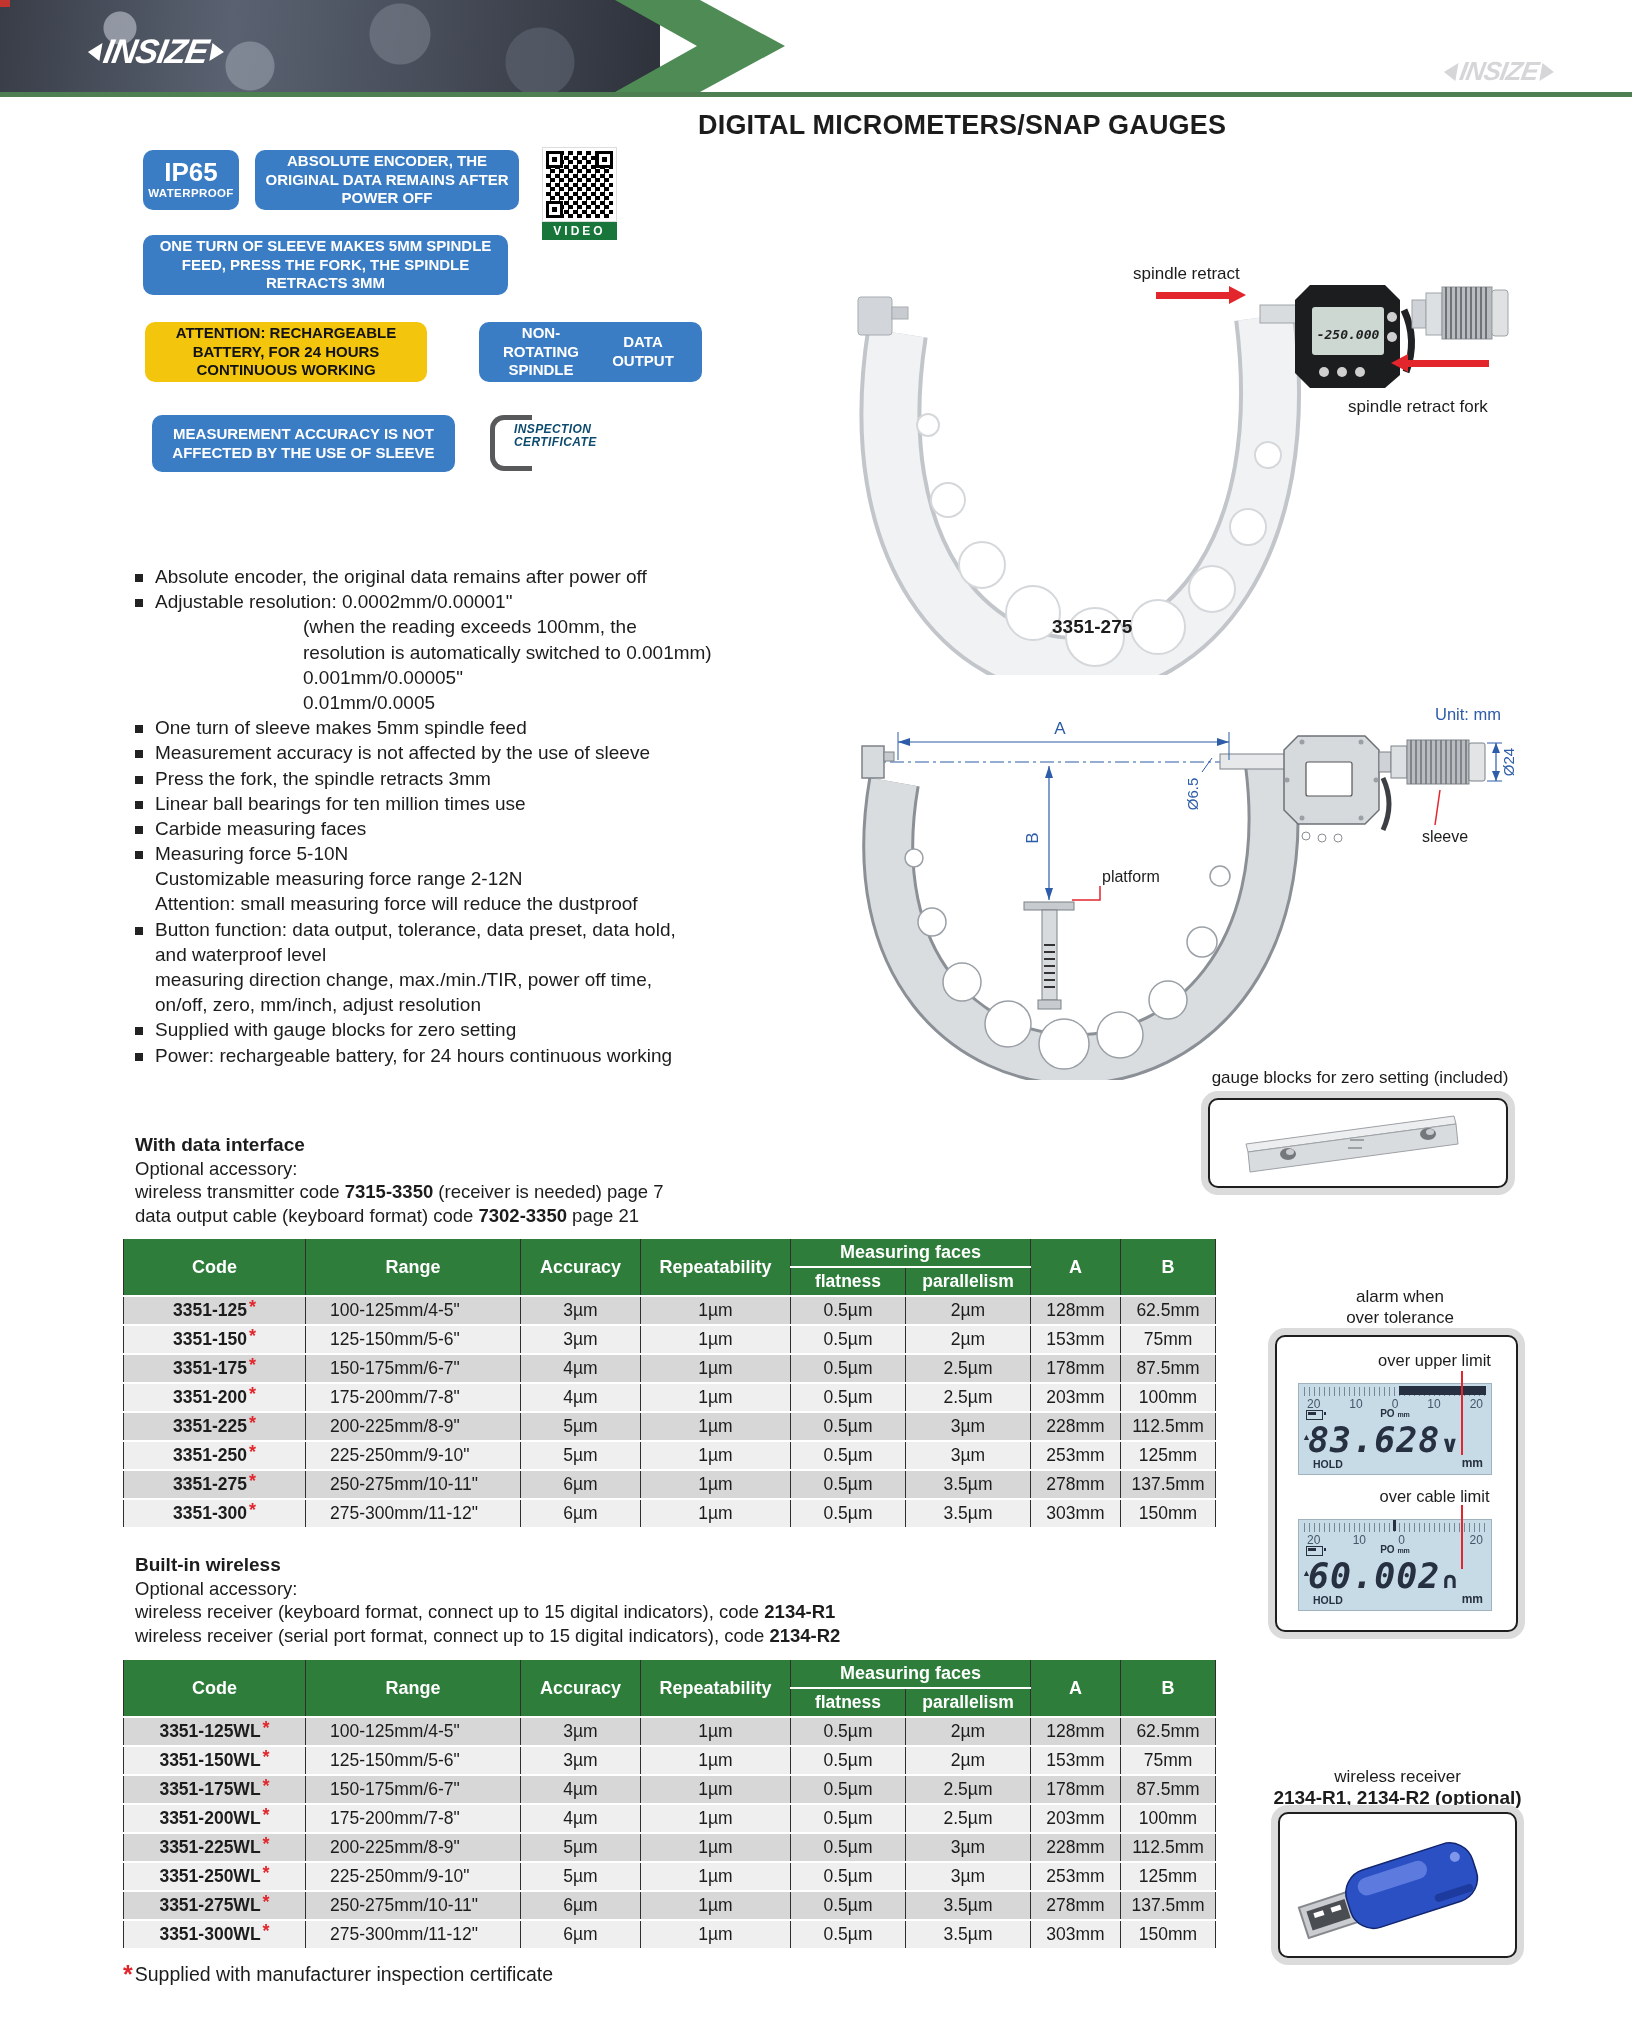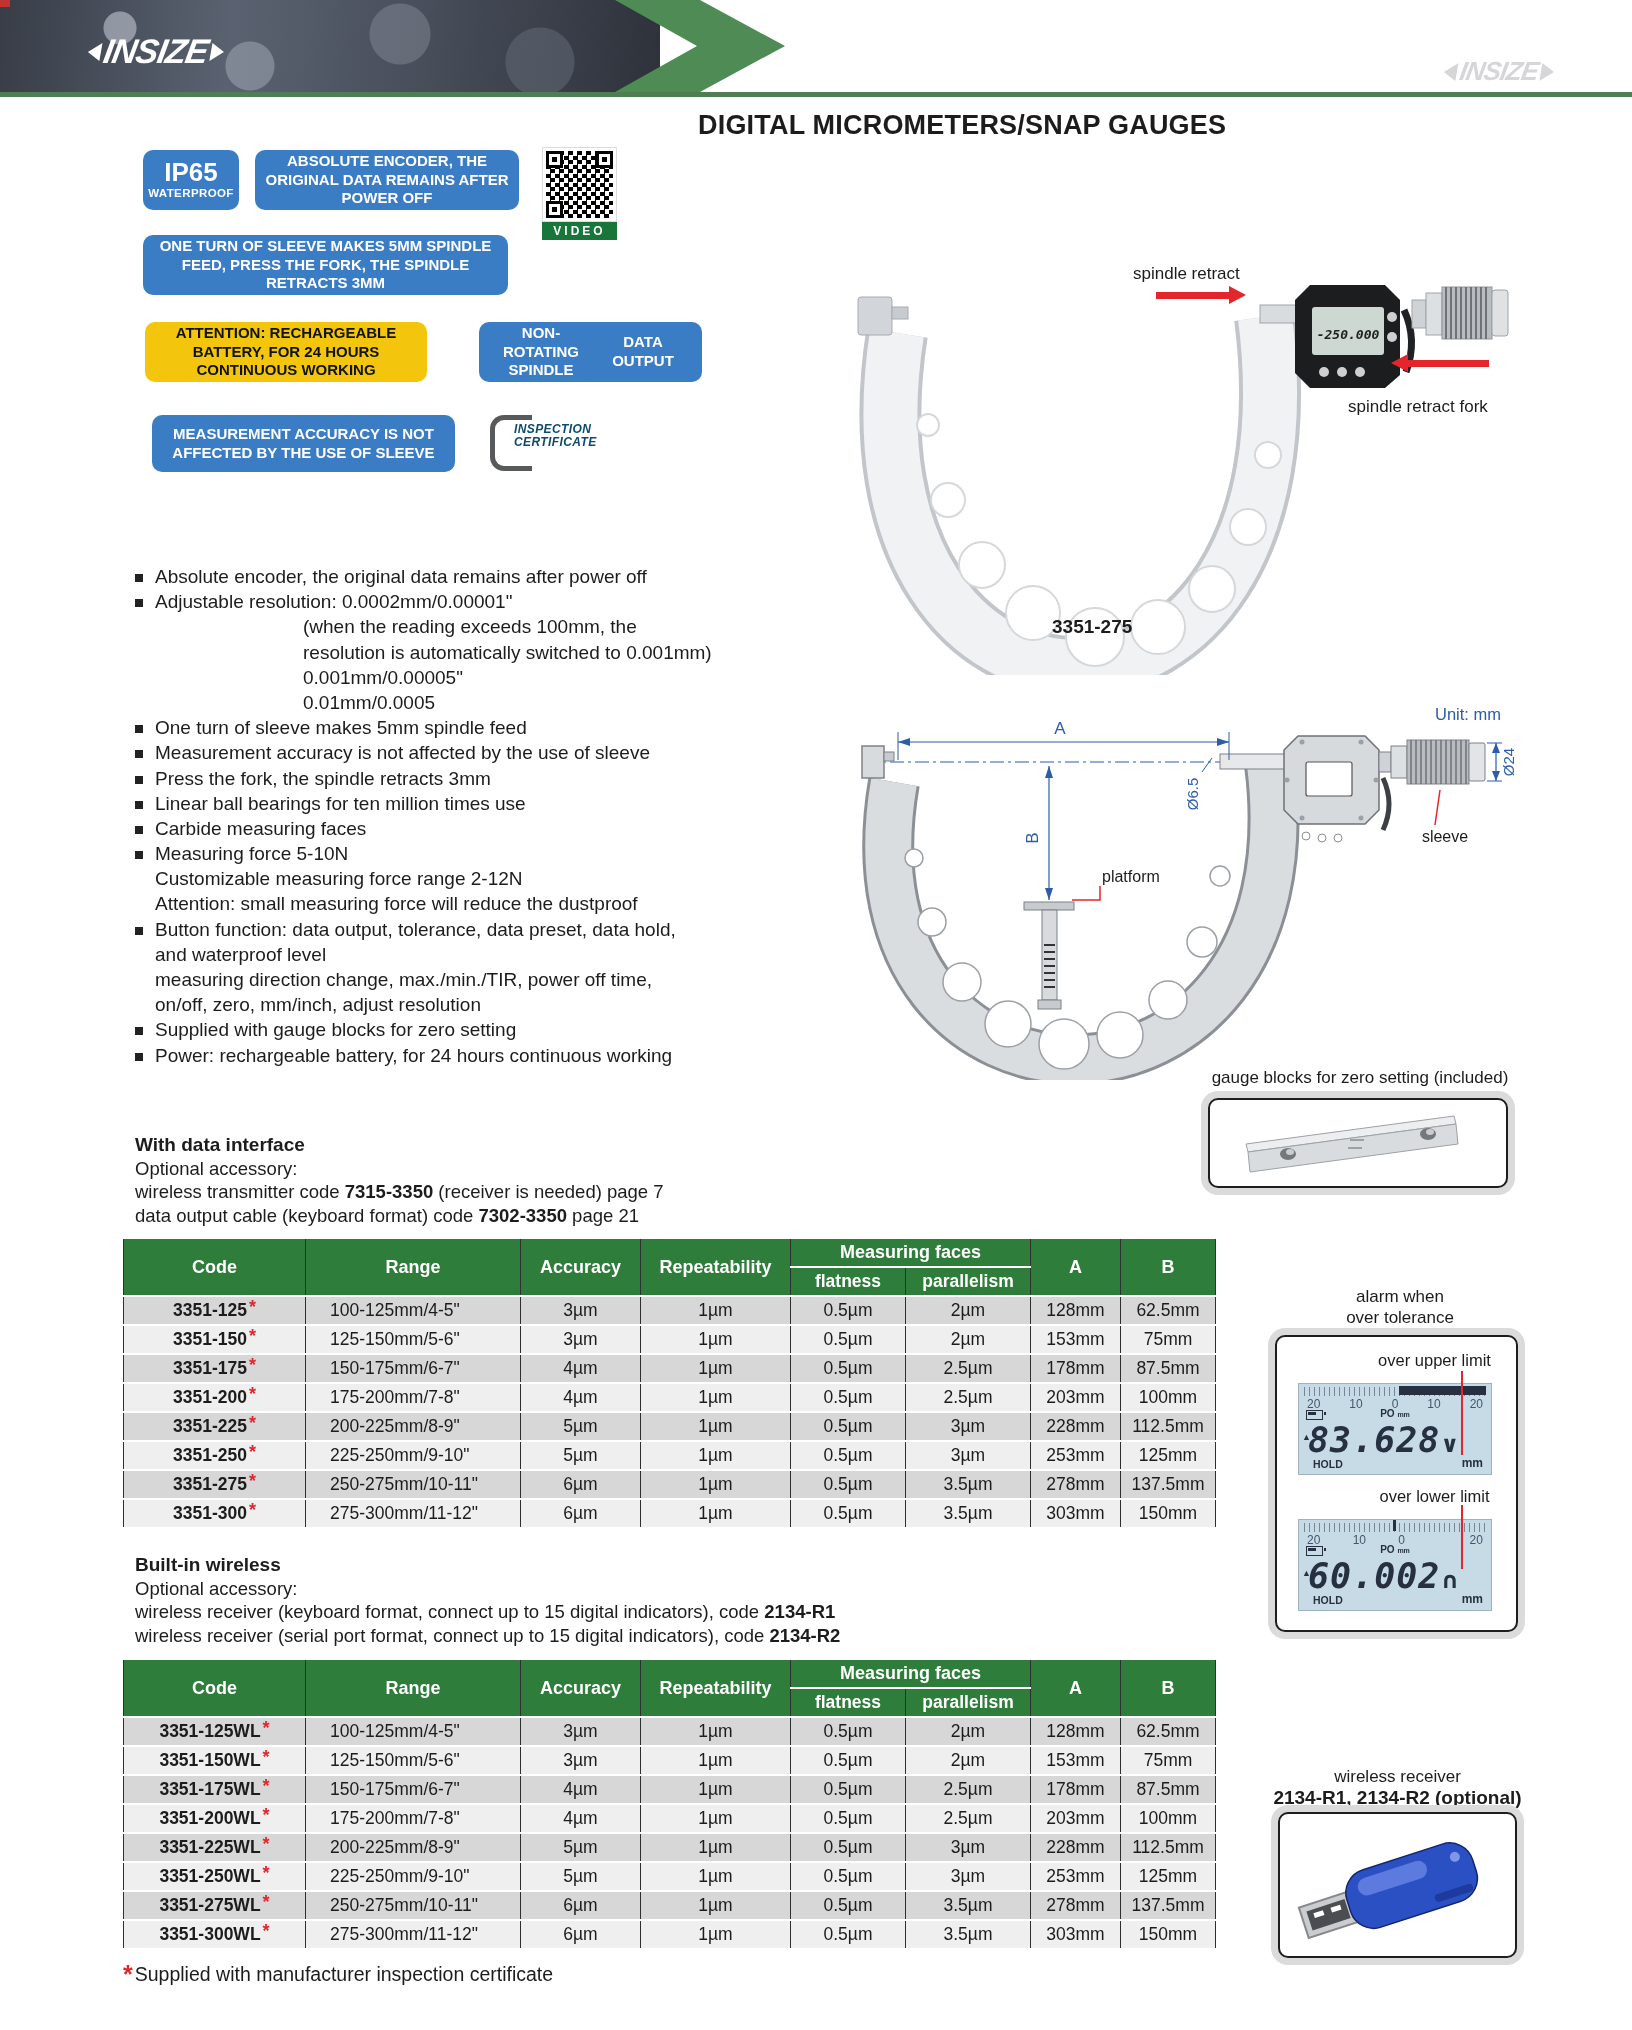--- a/index.html
+++ b/index.html
@@ -619,21 +619,21 @@
         <span>20</span>
       </div>
       <div class="battery"></div>
       <div class="po"><span>PO</span> <small>mm</small></div>
       <div class="ltri">▲</div>
       <div class="digits"><span>83.628</span><span class="sym">∨</span></div>
       <div class="hold">HOLD</div>
       <div class="lcd-mm">mm</div>
     </div>
     <div class="redline" style="left:184px;top:34px;height:84px;"></div>
-    <div class="limit-lbl" style="left:80px;top:150px;width:155px;text-align:center;">over lower limit</div>
+    <div class="limit-lbl" style="left:80px;top:150px;width:155px;text-align:center;">over cable limit</div>
     <div class="lcd" style="left:21px;top:182px;width:194px;height:92px;">
       <div class="tickstrip"></div>
       <div class="center-mark"></div>
       <div class="scalenums">
         <span>20</span>
         <span>10</span>
         <span>0</span>
         <span></span>
         <span>20</span>
       </div>

